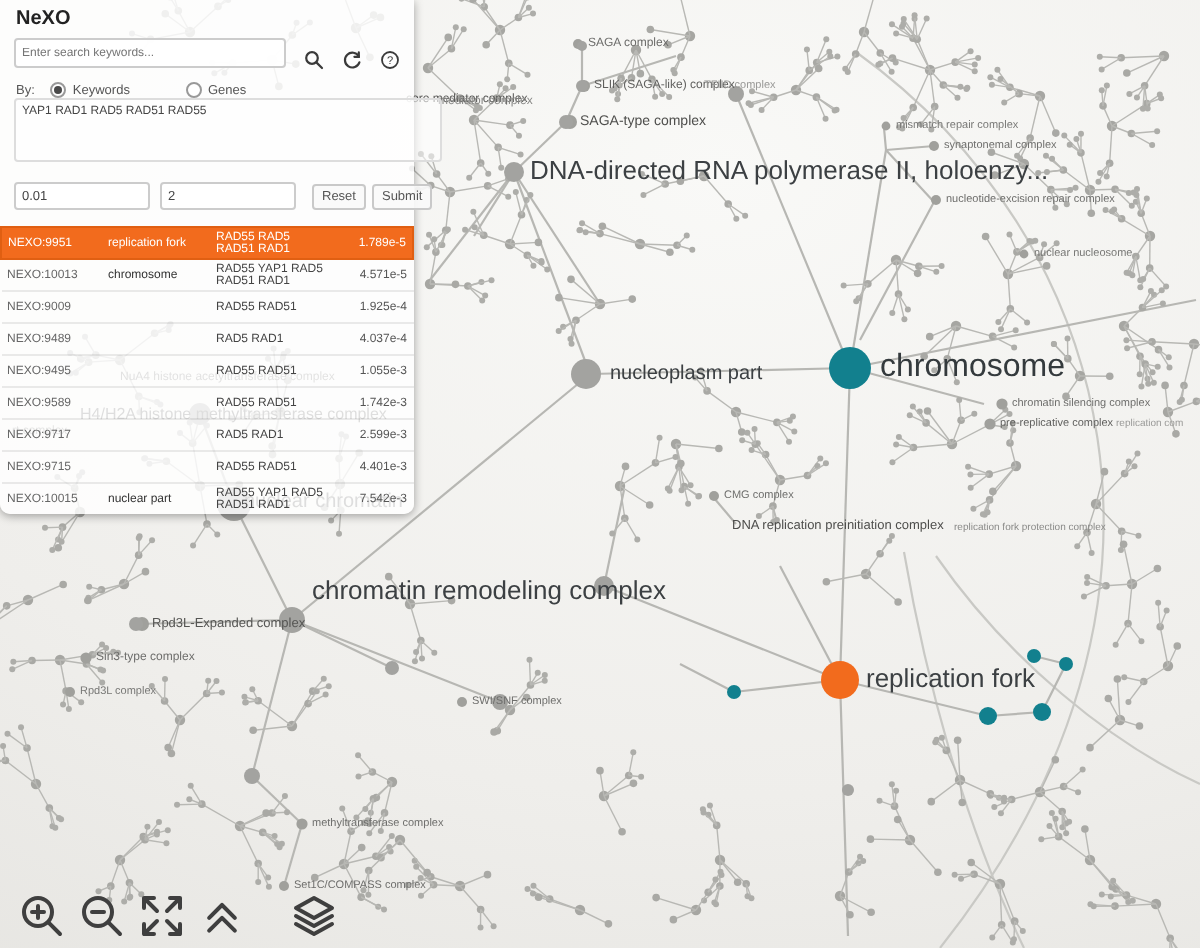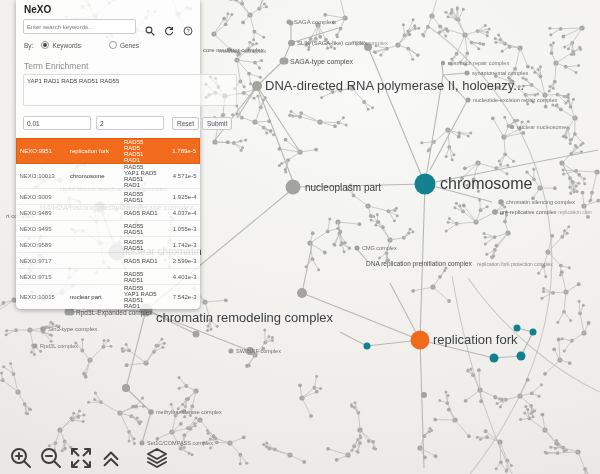--- a/index.html
+++ b/index.html
@@ -4,21 +4,21 @@
 <style>
   html,body{margin:0;padding:0;}
   body{font-family:"Liberation Sans",sans-serif;}
   #app{position:relative;width:600px;height:474px;overflow:hidden;
        background:radial-gradient(140% 120% at 60% 18%, #f9f9f7 0%, #efeeeb 55%, #e2e1dd 100%);}
   
   #graph{position:absolute;left:0;top:0;width:476px;height:474px;z-index:1;}
   #graph svg{position:absolute;left:0;top:0;}
   .glabel{position:absolute;transform:translateY(-50%);white-space:nowrap;z-index:2;cursor:default;}
   
-  #panel{position:absolute;left:16px;top:0;width:184px;z-index:5;
+  #panel{position:absolute;left:0;top:0;width:207px;z-index:5;
          background:rgba(255,255,255,0.82);
          border-radius:0 0 5px 5px;
          box-shadow:0 1px 5px rgba(0,0,0,0.35);}
   .ptitle{font-size:10px;font-weight:bold;color:#222;padding:4px 8px 2px 8px;}
   .searchrow{display:flex;align-items:center;padding:2px 7px 0 7px;}
   .searchrow input{width:138px;height:11px;font-size:6px;border:1px solid #ccc;border-radius:2px;
                    padding:1px 3px;background:rgba(255,255,255,0.9);color:#555;outline:none;
                    font-family:"Liberation Sans",sans-serif;}
   .hicon{margin-left:9px;width:10px;height:10px;display:inline-block;cursor:pointer;}
   .radiorow{display:flex;align-items:center;font-size:6.5px;color:#555;padding:7px 8px 0 8px;}
@@ -1764,21 +1764,21 @@
         <circle cx="291" cy="43" r="3" fill="#a3a3a0"></circle>
         <circle cx="291" cy="23" r="2.5" fill="#a3a3a0"></circle>
         <circle cx="283" cy="61" r="3.5" fill="#a3a3a0"></circle>
         <circle cx="68" cy="312" r="3.5" fill="#a3a3a0"></circle>
       </svg>
     <div>
         <div class="glabel" style="left: 265px; top: 85px; font-size: 13px; color: rgb(60, 64, 67);">DNA-directed RNA polymerase II, holoenzy...</div>
         <div class="glabel" style="left: 440px; top: 184px; font-size: 16px; color: rgb(52, 58, 61);">chromosome</div>
         <div class="glabel" style="left: 305px; top: 187px; font-size: 10px; color: rgb(60, 64, 67);">nucleoplasm part</div>
         <div class="glabel" style="left: 433px; top: 339px; font-size: 13px; color: rgb(60, 64, 67);">replication fork</div>
-        <div class="glabel" style="left: 156px; top: 317px; font-size: 13px; color: rgb(60, 64, 67);">chromatin remodeling complex</div>
+        <div class="glabel" style="left: 156px; top: 295px; font-size: 13px; color: rgb(60, 64, 67);">chromatin remodeling complex</div>
         <div class="glabel" style="left: 122px; top: 251px; font-size: 10px; color: rgb(71, 71, 71);">nuclear chromatin</div>
         <div class="glabel" style="left: 294px; top: 22px; font-size: 6px; color: rgb(107, 107, 105);">SAGA complex</div>
         <div class="glabel" style="left: 297px; top: 43px; font-size: 6px; color: rgb(95, 95, 93);">SLIK (SAGA-like) complex</div>
         <div class="glabel" style="left: 352px; top: 43px; font-size: 5.5px; color: rgb(152, 152, 150);">TFIID complex</div>
         <div class="glabel" style="left: 203px; top: 50px; font-size: 6px; color: rgb(90, 90, 88);">core mediator complex</div>
         <div class="glabel" style="left: 219px; top: 51px; font-size: 6px; color: rgb(138, 138, 136);">mediator complex</div>
         <div class="glabel" style="left: 290px; top: 61px; font-size: 7px; color: rgb(78, 78, 76);">SAGA-type complex</div>
         <div class="glabel" style="left: 448px; top: 63px; font-size: 5.5px; color: rgb(120, 120, 118);">mismatch repair complex</div>
         <div class="glabel" style="left: 472px; top: 73px; font-size: 5.5px; color: rgb(110, 110, 108);">synaptonemal complex</div>
         <div class="glabel" style="left: 473px; top: 100px; font-size: 5.5px; color: rgb(110, 110, 108);">nucleotide-excision repair complex</div>
@@ -1827,21 +1827,20 @@
     </div>
 
     <div class="radiorow">
       <span style="margin-right:8px;">By:</span>
       <span class="radio on"></span>
       <span class="radio-label">Keywords</span>
       <span class="radio"></span>
       <span class="radio-label">Genes</span>
     </div>
 
-    <div class="heading">Term Enrichment</div>
 
     <textarea class="queryarea" style="">YAP1 RAD1 RAD5 RAD51 RAD55</textarea>
 
     <div class="paramsrow">
       <input type="text" value="0.01" style="">
       <input type="text" value="2" style="">
       <button class="pbtn">Reset</button>
       <button class="pbtn">Submit</button>
     </div>
 

